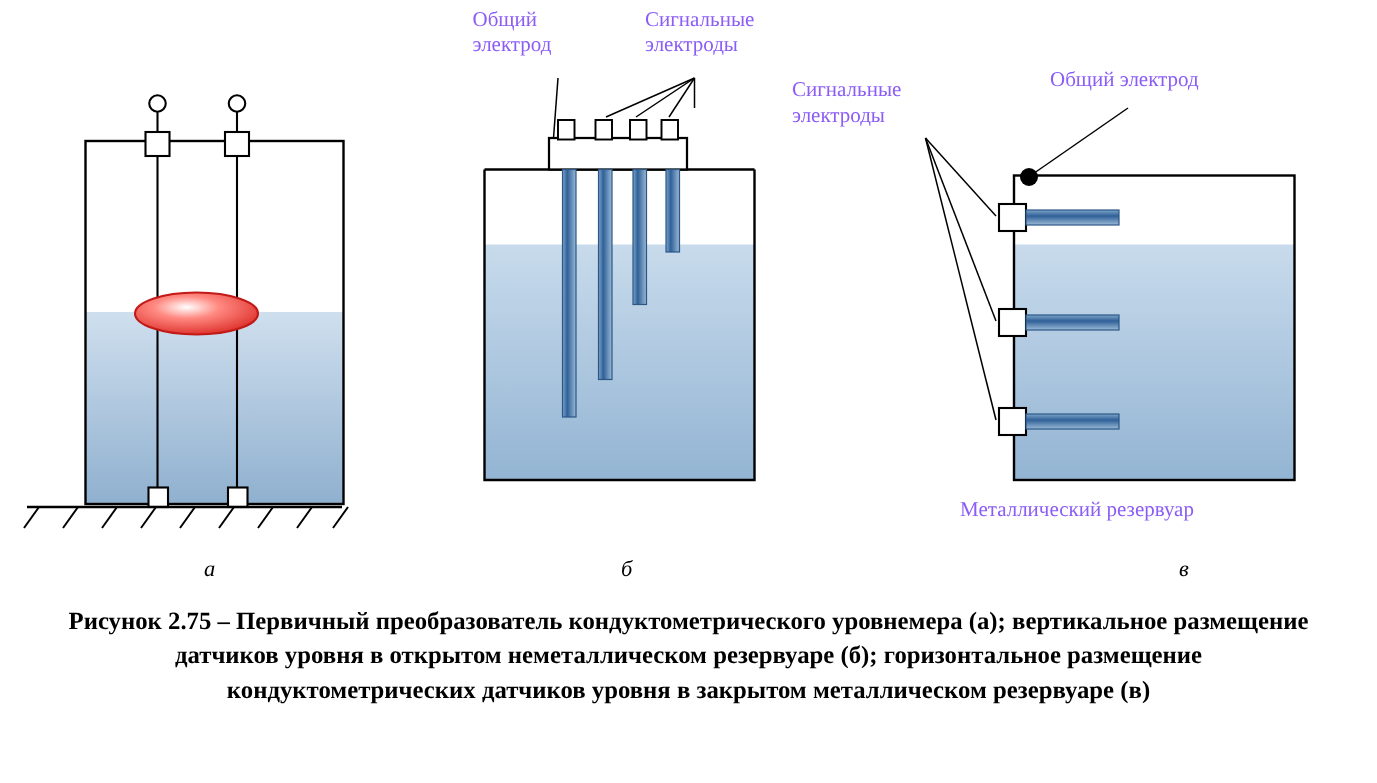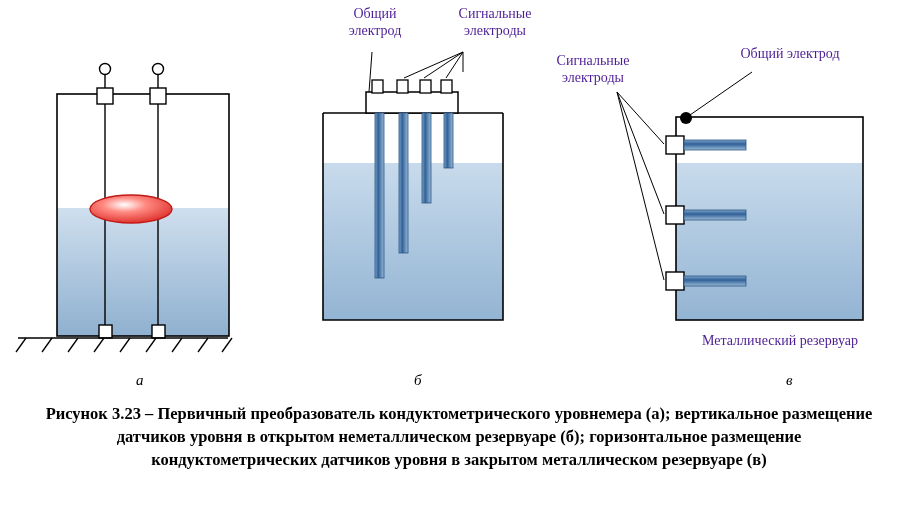--- a/index.html
+++ b/index.html
@@ -23,22 +23,21 @@
     left: 0;
     top: 0;
     width: 918px;
     height: 400px;
   }
   .lbl {
     position: absolute;
     font-family: "Liberation Serif", serif;
     font-size: 14px;
     line-height: 17px;
-    text-align: center;
-    color: #4c1d95;
+    color: #8b5cf6;
     white-space: pre-line;
   }
   .panel-letter {
     position: absolute;
     font-family: "Liberation Serif", serif;
     font-style: italic;
     font-size: 15px;
     color: #000;
   }
   .caption {
@@ -188,15 +187,15 @@
   <div class="lbl" style="left:700px; top:45px; width:180px;">Общий электрод</div>
 
   <div class="lbl" style="left:640px; top:332px; width:280px;">Металлический резервуар</div>
 
   <div class="panel-letter" style="left:136px; top:372px;">а</div>
 
   <div class="panel-letter" style="left:414px; top:372px;">б</div>
 
   <div class="panel-letter" style="left:786px; top:372px;">в</div>
 
-  <div class="caption">Рисунок 3.23 – Первичный преобразователь кондуктометрического уровнемера (а); вертикальное размещение датчиков уровня в открытом неметаллическом резервуаре (б); горизонтальное размещение кондуктометрических датчиков уровня в закрытом металлическом резервуаре (в)</div>
+  <div class="caption">Рисунок 2.75 – Первичный преобразователь кондуктометрического уровнемера (а); вертикальное размещение датчиков уровня в открытом неметаллическом резервуаре (б); горизонтальное размещение кондуктометрических датчиков уровня в закрытом металлическом резервуаре (в)</div>
 
 </div>
 
 </body></html>

